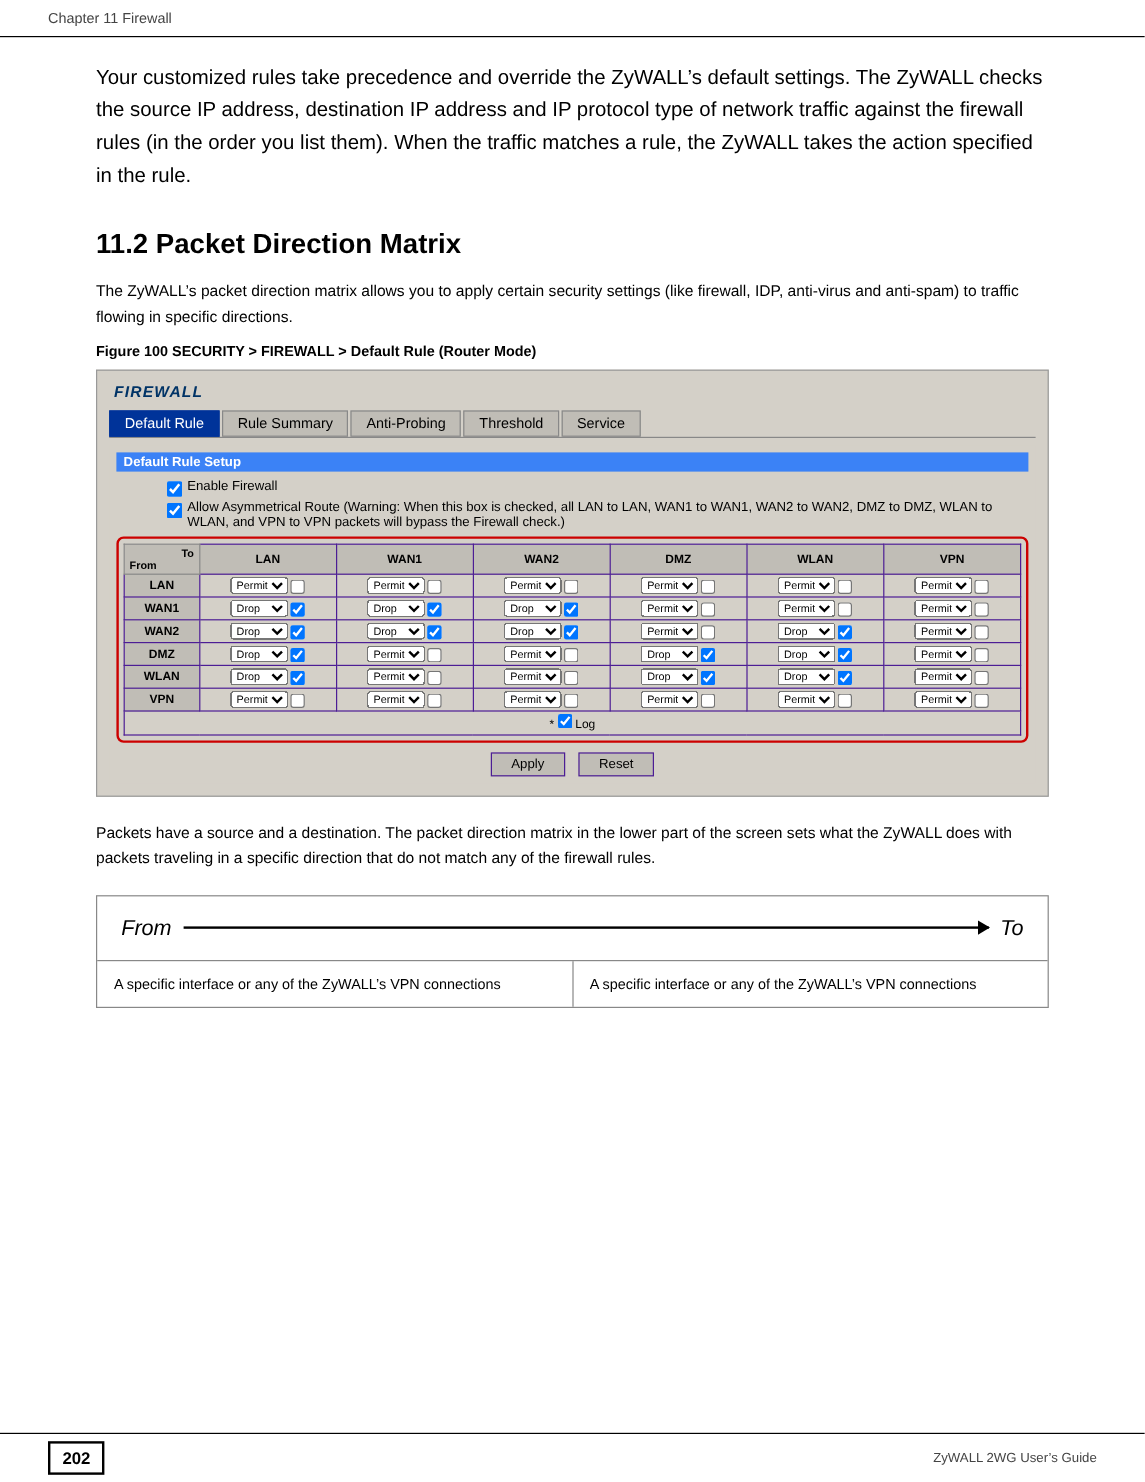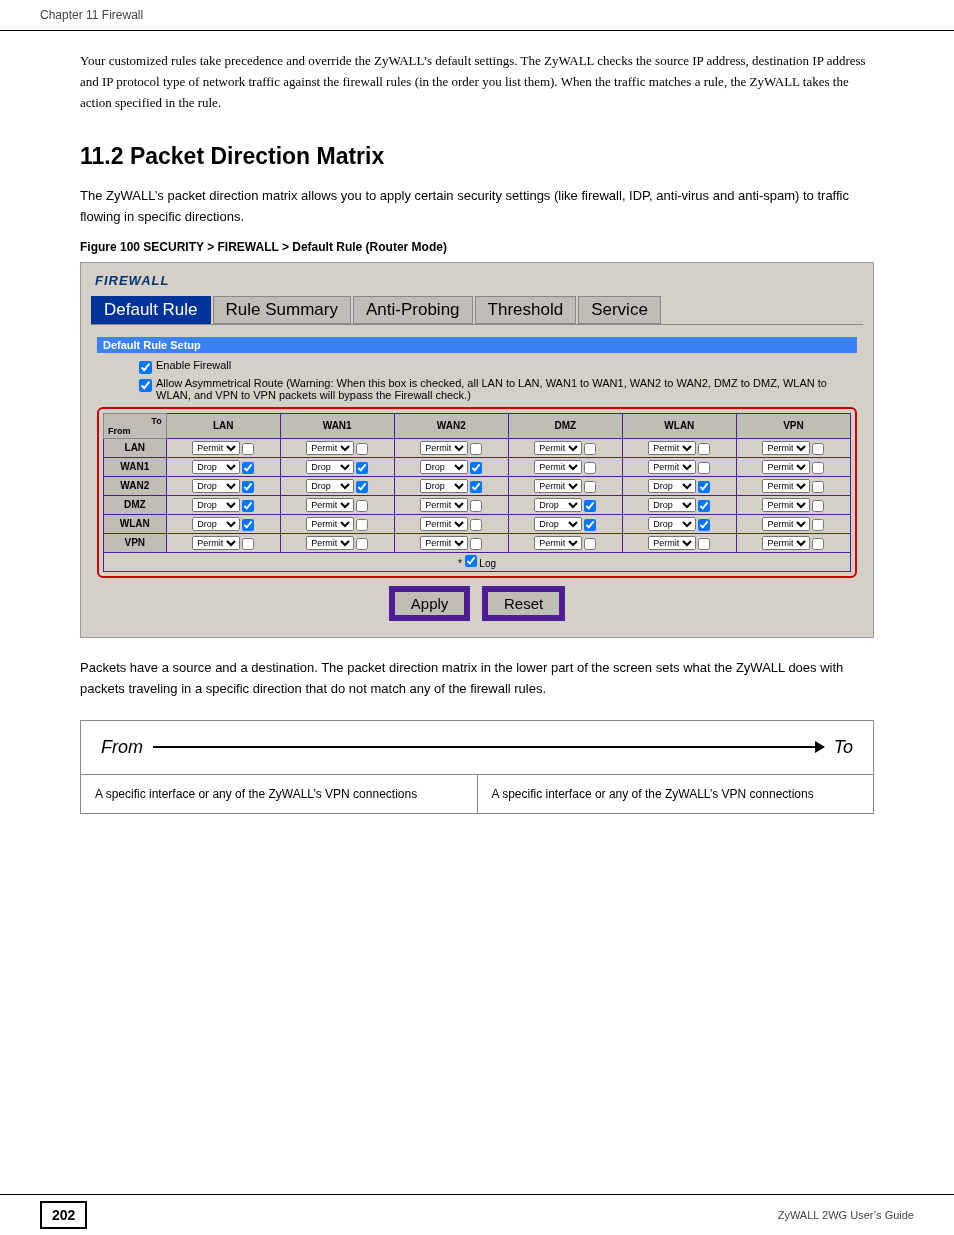--- a/index.html
+++ b/index.html
@@ -20,24 +20,23 @@
       font-size: 12px;
       color: #444;
     }
 
     
     .content {
       padding: 20px 80px 60px 80px;
     }
 
     .intro-text {
-      font-size: 13px;
+      font-size: 17px;
       line-height: 1.6;
       margin-bottom: 30px;
-      font-family: Liberation Serif, serif;
     }
 
     h2 {
       font-size: 23px;
       font-weight: bold;
       margin-bottom: 16px;
       margin-top: 10px;
     }
 
     .section-text {
@@ -76,21 +75,21 @@
     }
 
     .fw-tabs {
       display: flex;
       border-bottom: 1px solid #888;
       margin-bottom: 6px;
     }
 
     .fw-tab {
       padding: 3px 12px;
-      font-size: 17px;
+      font-size: 12px;
       border: 1px solid #888;
       background: #c0bdb6;
       cursor: pointer;
       margin-right: 2px;
     }
 
     .fw-tab.active {
       background: #003399;
       color: #fff;
       border-color: #003399;
@@ -190,23 +189,23 @@
       padding: 2px 4px;
     }
 
     .fw-buttons {
       text-align: center;
       margin-top: 8px;
     }
 
     .fw-button {
       padding: 3px 16px;
-      font-size: 15px;
+      font-size: 11px;
       background: #c0bdb6;
-      border: 6px solid #4c1d95;
+      border: 1px solid #4c1d95;
       cursor: pointer;
       margin: 0 4px;
     }
 
     
     .lower-text {
       font-size: 13px;
       line-height: 1.6;
       margin-bottom: 20px;
     }

